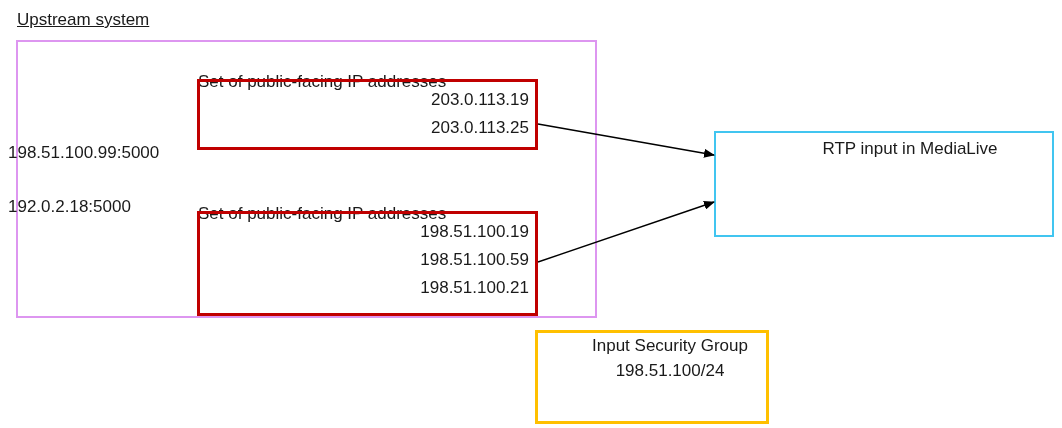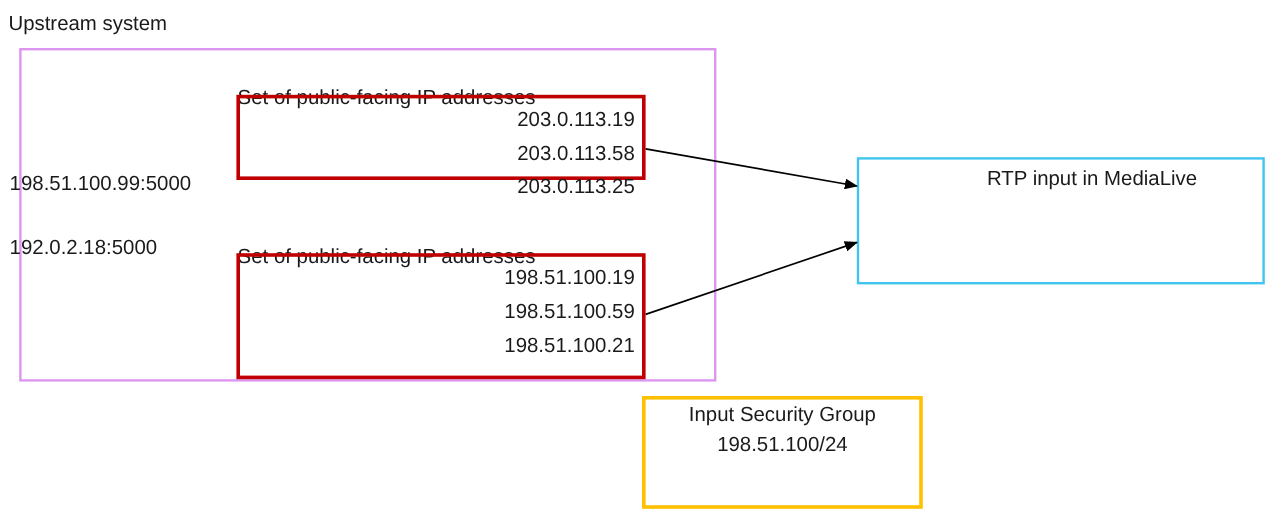--- a/index.html
+++ b/index.html
@@ -28,22 +28,23 @@
     background: transparent;
   }
   #upstream-container {
     left: 16px;
     top: 40px;
     width: 581px;
     height: 278px;
     border: 2px solid #dd96f0;
   }
   #upstream-label {
-    left: 7px;
+    left: 17px;
     top: 10px;
+    text-decoration: underline;
   }
   .ip-set-label {
     left: 198px;
     font-size: 17px;
     margin-top: 18px;
   }
   #ip-set-label-1 { top: 54px; }
   #ip-set-label-2 { top: 186px; }
   .ip-box {
     left: 197px;
@@ -95,20 +96,21 @@
     border: 3px solid #ffc000;
   }
   #isg-content {
     position: absolute;
     left: 535px;
     top: 333px;
     width: 234px;
     text-align: center;
     font-size: 17px;
     color: #1a1a1a;
+    padding-left: 18px;
   }
   #isg-content .isg-row { line-height: 25px; white-space: nowrap; }
   #arrows {
     position: absolute;
     left: 0;
     top: 0;
     width: 1062px;
     height: 428px;
     pointer-events: none;
   }
@@ -120,21 +122,20 @@
 
   <div class="label" id="upstream-label">Upstream system</div>
 
   <div class="box" id="upstream-container"></div>
 
   <div class="label ip-set-label" id="ip-set-label-1">Set of public-facing IP addresses</div>
 
   <div class="box ip-box" id="ip-box-1">
     <div class="ip-list">
       <div class="ip-row">203.0.113.19</div>
-      <div class="ip-row">203.0.113.58</div>
       <div class="ip-row">203.0.113.25</div>
     </div>
   </div>
 
   <div class="label ip-set-label" id="ip-set-label-2">Set of public-facing IP addresses</div>
 
   <div class="box ip-box" id="ip-box-2">
     <div class="ip-list">
       <div class="ip-row">198.51.100.19</div>
       <div class="ip-row">198.51.100.59</div>

